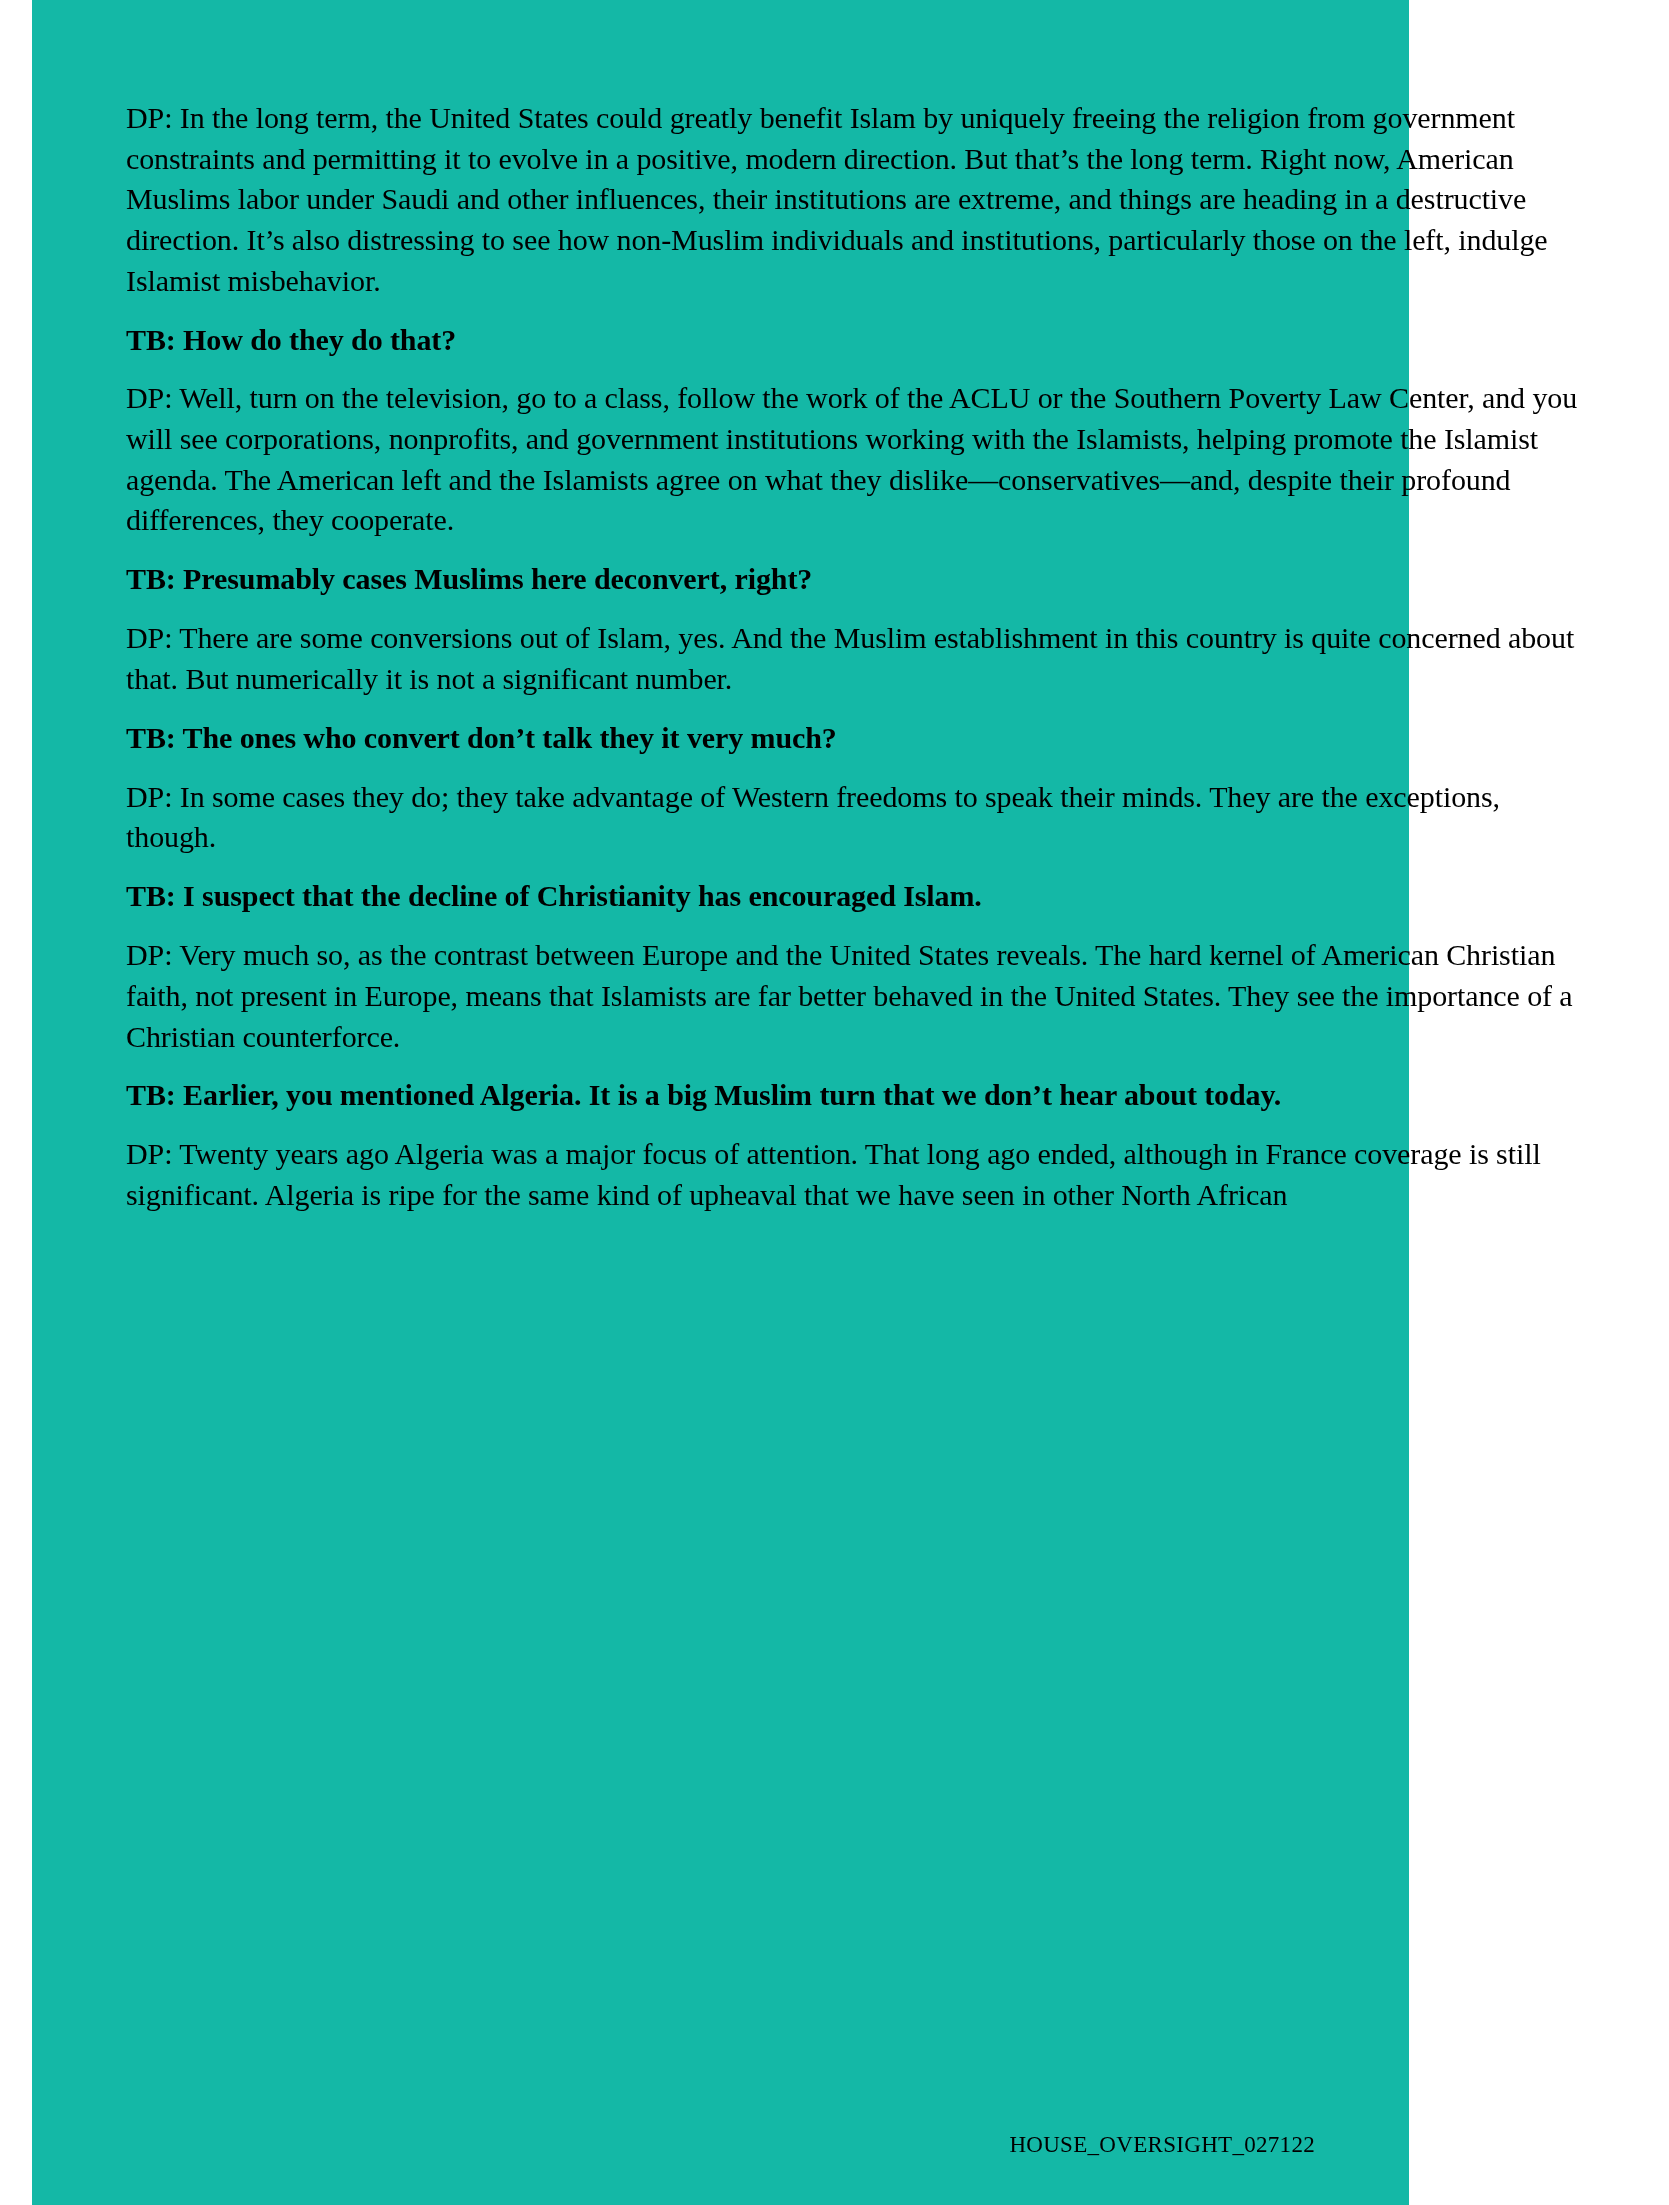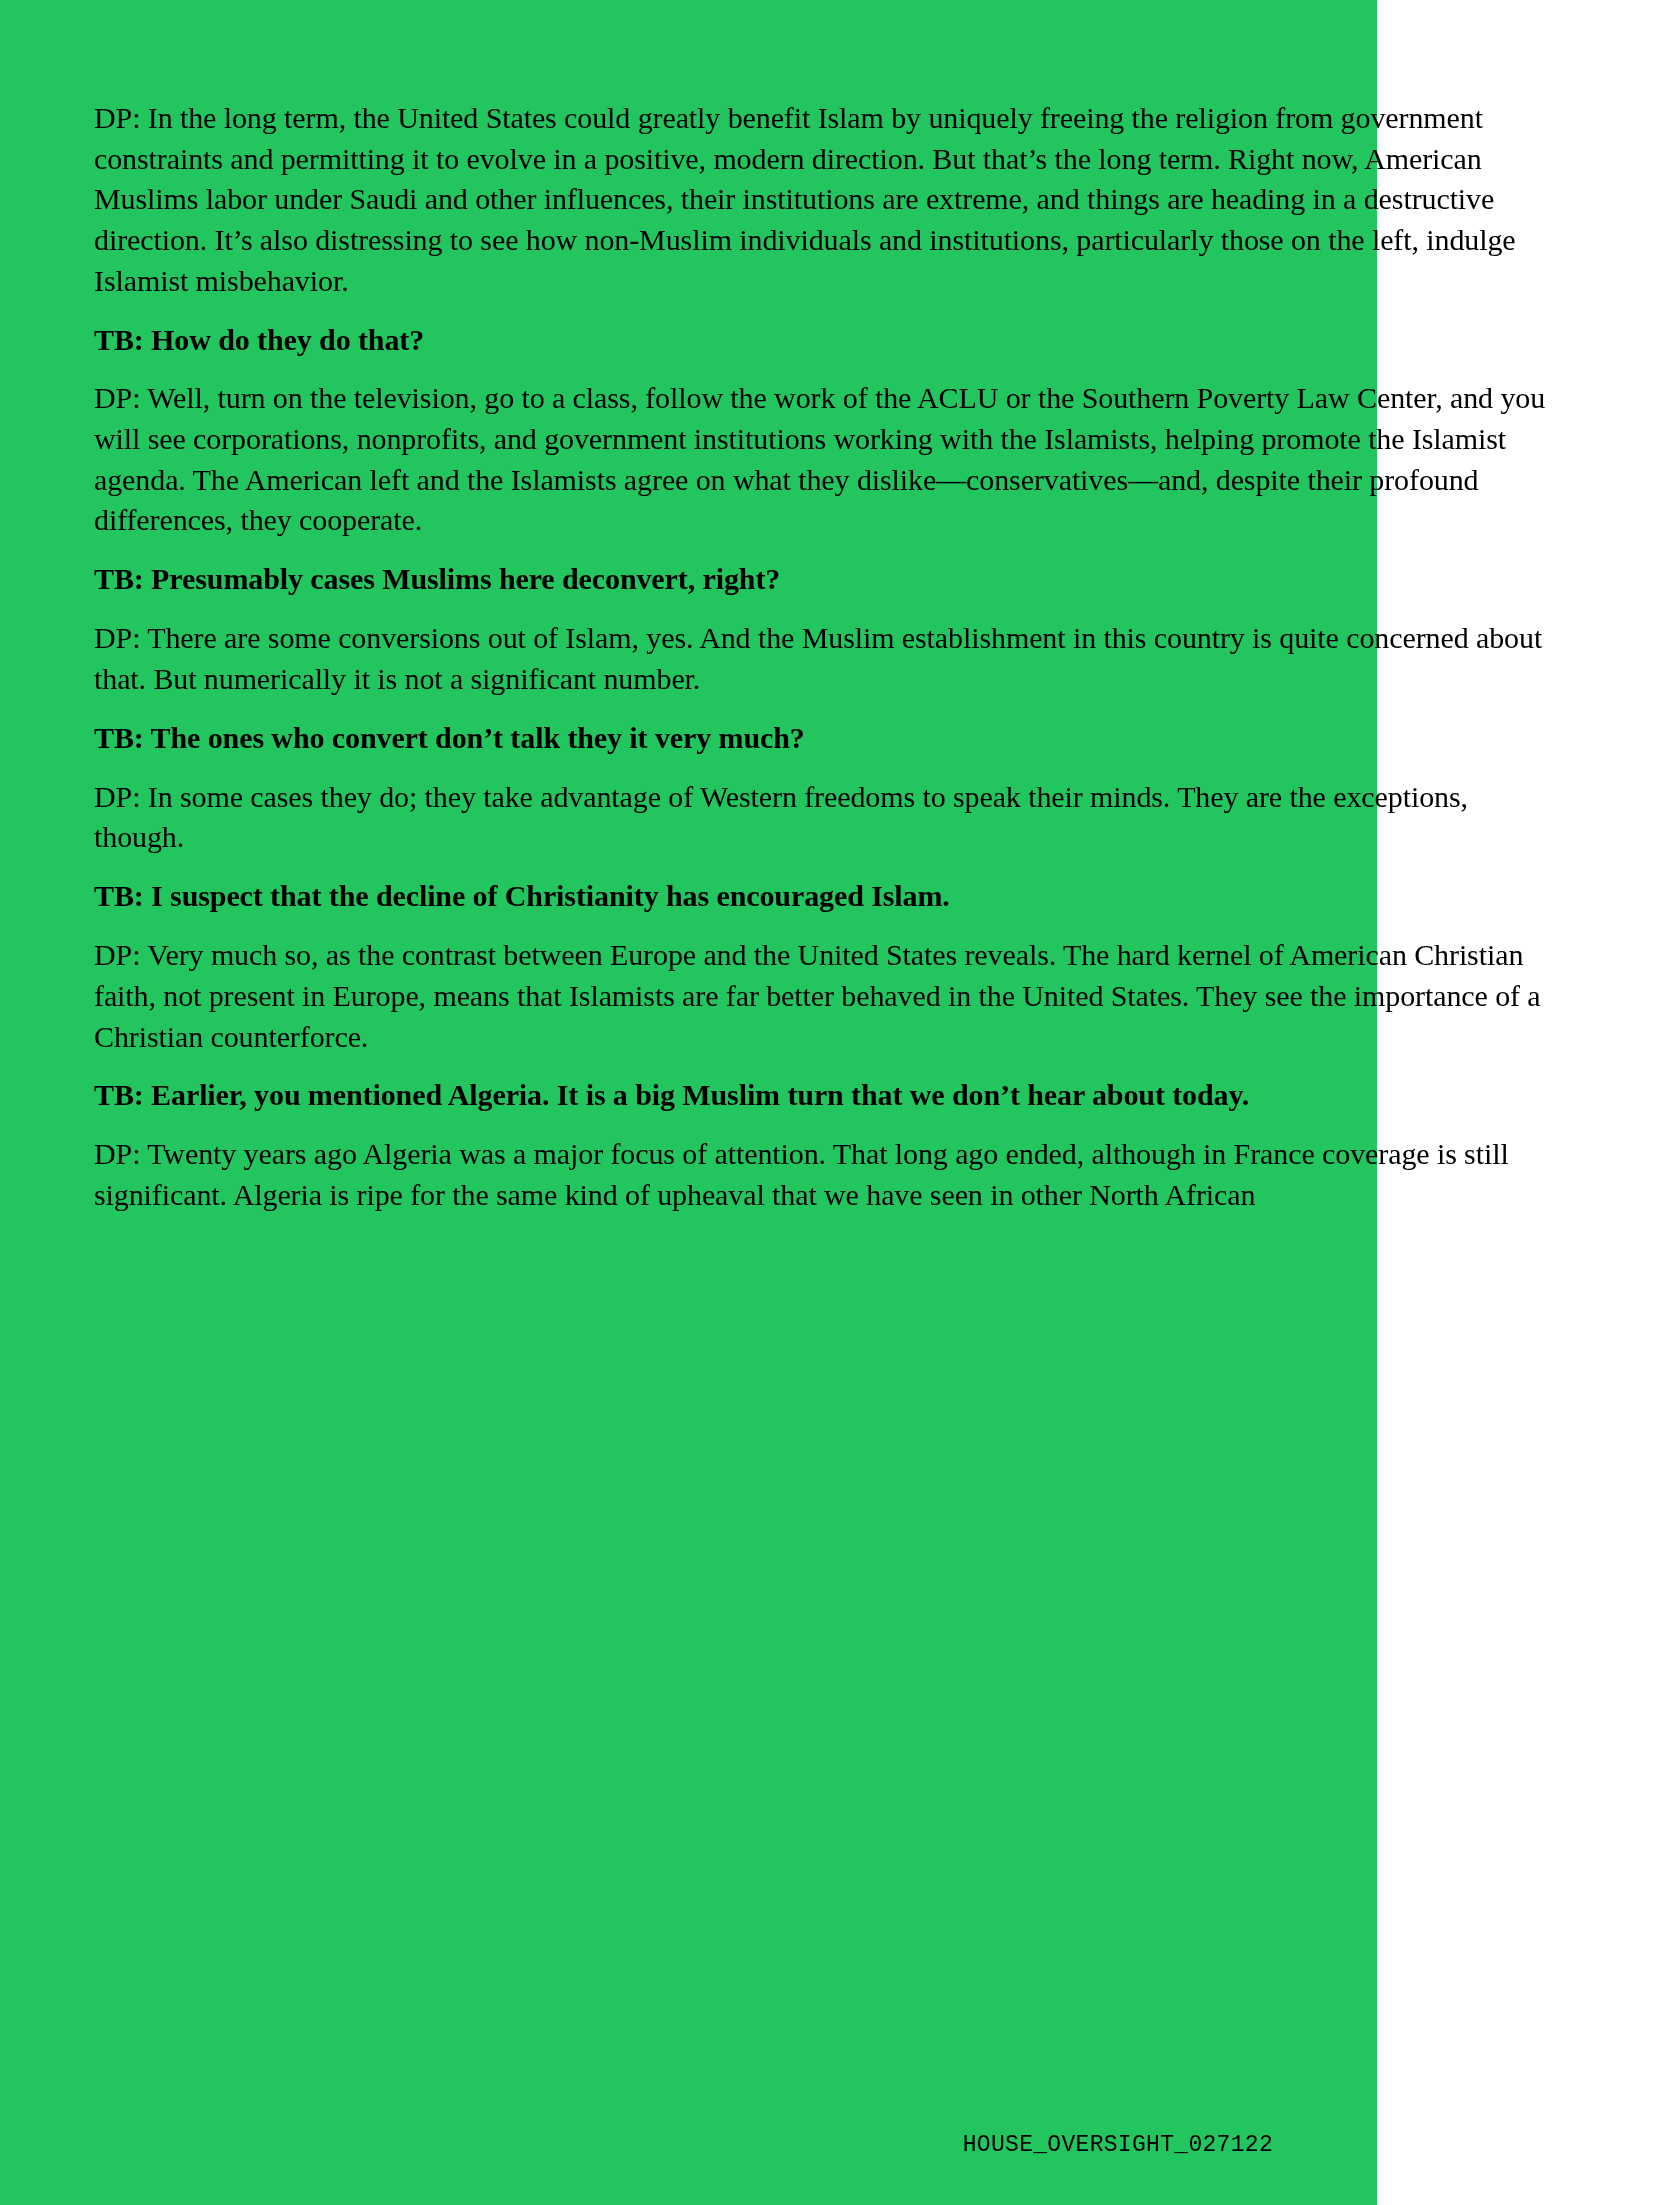--- a/index.html
+++ b/index.html
@@ -3,48 +3,49 @@
 <meta charset="utf-8">
 <style>
   html, body {
     margin: 0;
     padding: 0;
     background: #ffffff;
   }
   .page {
     width: 1377px;
     height: 2205px;
-    background: #22c55e;
+    background: #14b8a6;
     position: relative;
     box-sizing: border-box;
     font-family: "Liberation Serif", serif;
     color: #000000;
+    margin-left: 32px;
   }
   .content {
     position: absolute;
     left: 94px;
     top: 98px;
     width: 1461px;
   }
   p {
     margin: 0 0 18.3px 0;
     font-size: 30px;
     line-height: 1.355;
     text-align: left;
     letter-spacing: -0.1px;
   }
   p.q {
     font-weight: bold;
     margin-bottom: 18.3px;
   }
   .footer {
     position: absolute;
-    right: 104px;
+    right: 94px;
     bottom: 47px;
-    font-family: Liberation Mono, monospace;
+    font-family: Liberation Serif, serif;
     font-size: 23px;
     letter-spacing: 0.3px;
     color: #000000;
   }
 </style>
 </head>
 <body>
 
 <div class="page">
   <div class="content">

